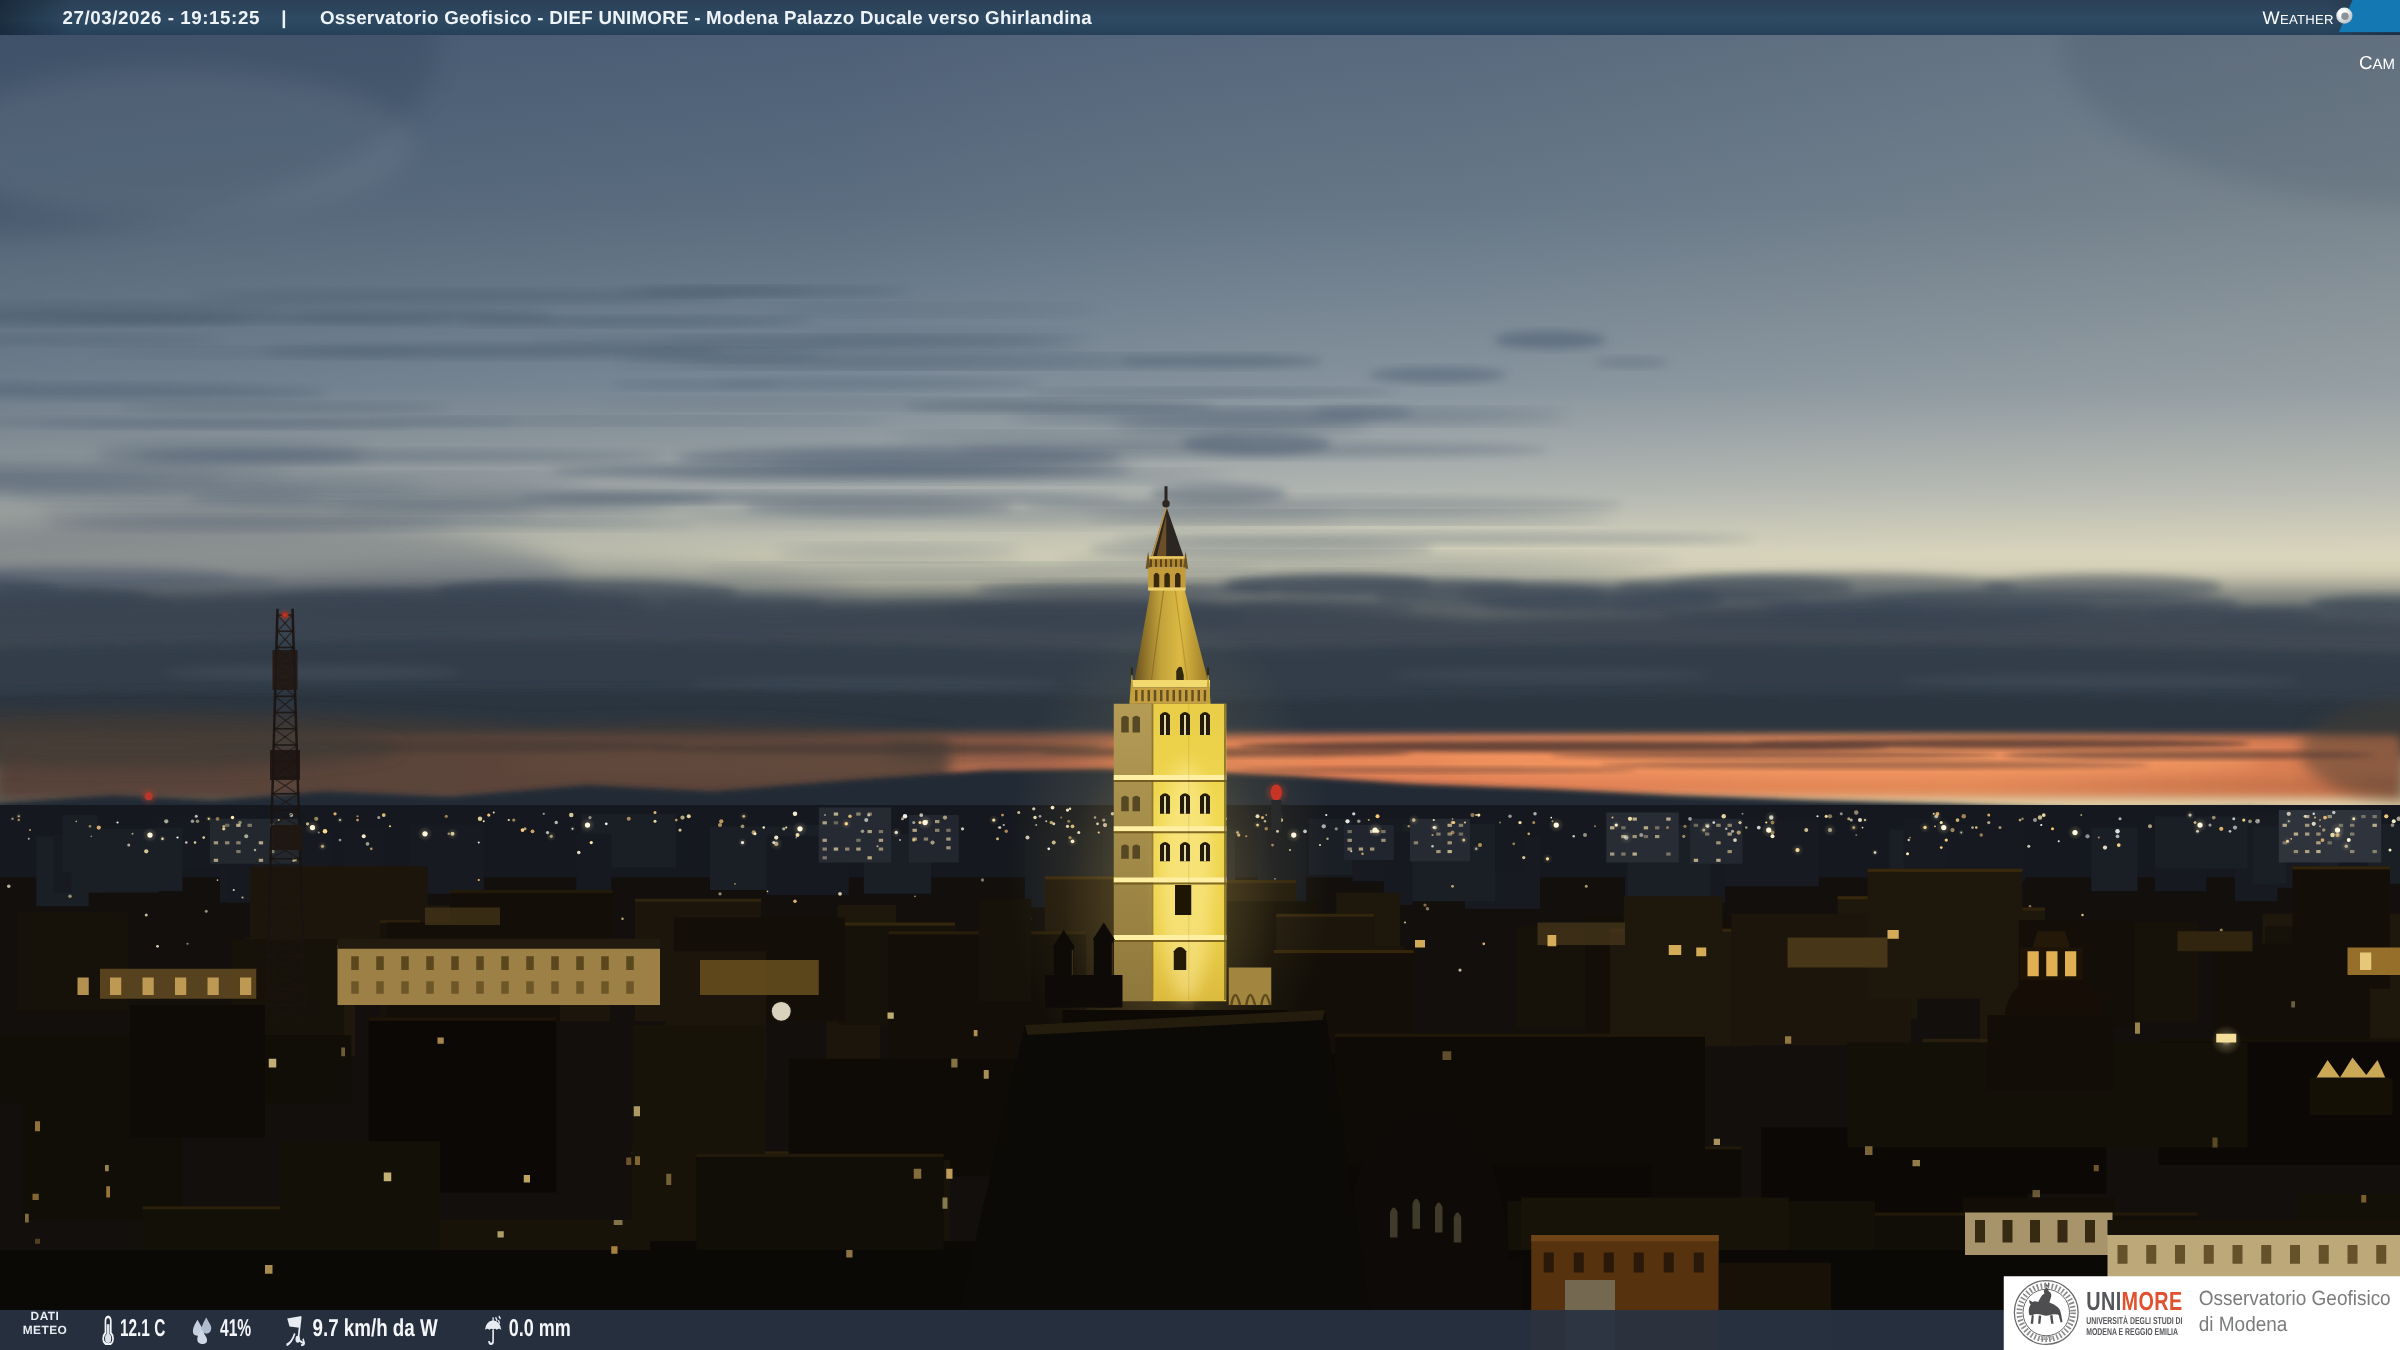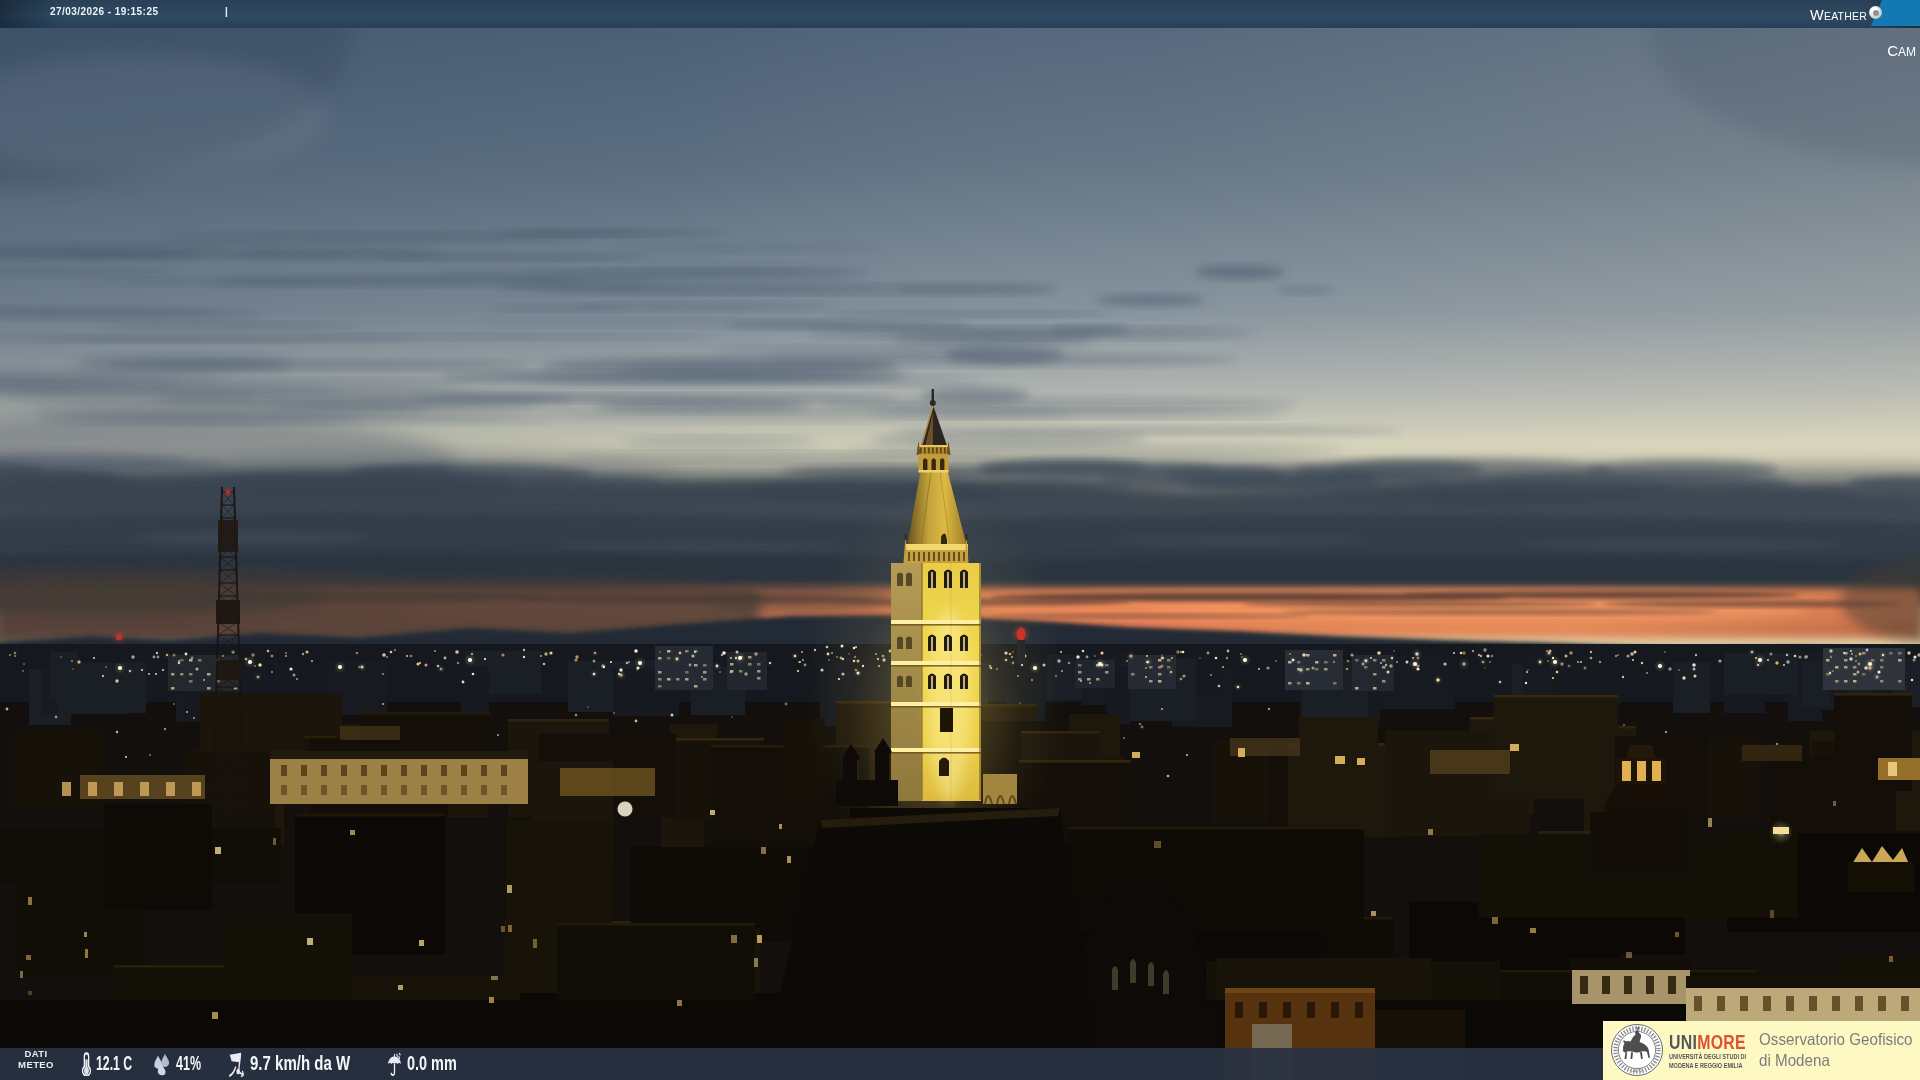--- a/index.html
+++ b/index.html
@@ -1,32 +1,32 @@
 <!DOCTYPE html>
 <html><head><meta charset="utf-8">
 <style>
 html,body{margin:0;padding:0;background:#000;}
 #page{position:relative;width:1920px;height:1080px;overflow:hidden;background:#0b0906;font-family:"Liberation Sans",sans-serif;}
 #scene{position:absolute;left:0;top:0;}
 .topbar{position:absolute;left:0;top:0;width:1920px;height:28px;background:linear-gradient(180deg,#2a4056 0%,#2e4a62 55%,#27405a 100%);}
 .topbar .shade{position:absolute;left:0;top:0;width:100%;height:100%;background:linear-gradient(90deg,rgba(10,20,32,.5) 0,rgba(10,20,32,0) 3%,rgba(10,20,32,0) 97%,rgba(10,20,32,.4) 100%);}
-.tb-text{position:absolute;top:6px;font-size:10px;font-weight:bold;color:#eef3f7;white-space:nowrap;}
+.tb-text{position:absolute;top:6px;font-size:15px;font-weight:bold;color:#eef3f7;white-space:nowrap;}
 .wcam{position:absolute;top:0;right:0;height:28px;}
 .wcam .blue{position:absolute;right:0;top:0;width:49px;height:26px;background:#1478b2;clip-path:polygon(11px 0,49px 0,49px 26px,0 26px);}
 .wcam .wtxt{position:absolute;right:53px;top:7px;color:#fff;font-size:10.5px;letter-spacing:.2px;text-align:right;}
 .wcam .wtxt .big{font-size:14.5px;}
 .wcam .ctxt{position:absolute;right:4px;top:6px;color:#fff;font-size:12px;margin-top:36px;}
 .wcam .ctxt .big{font-size:15px;}
 .lens{position:absolute;right:38px;top:6px;width:13px;height:13px;border-radius:50%;background:radial-gradient(circle at 40% 35%, #ffffff 25%, #cfd6da 55%, #9aa4ab 100%);}
 .lens:after{content:"";position:absolute;left:3.5px;top:3.5px;width:6px;height:6px;border-radius:50%;background:#8b9298;}
 .bottombar{position:absolute;left:0;top:1048px;width:1920px;height:32px;background:rgba(40,50,66,0.94);}
 .bb-label{position:absolute;left:10px;top:1px;width:52px;text-align:center;font-size:9.5px;font-weight:bold;color:#e8edf2;line-height:10.5px;letter-spacing:.4px;}
 .bb-item{position:absolute;top:4px;color:#f4f6f9;font-size:19.5px;font-weight:bold;white-space:nowrap;transform-origin:0 0;}
 .bb-icon{position:absolute;top:4px;}
-.logobox{position:absolute;left:1603px;top:1021px;width:317px;height:59px;background:#fef9c3;}
+.logobox{position:absolute;left:1603px;top:1021px;width:317px;height:59px;background:#ffffff;}
 .lb-seal{position:absolute;left:7px;top:2px;}
 .lb-unimore{position:absolute;left:66px;top:9px;font-size:21px;font-weight:bold;letter-spacing:.4px;color:#55565a;transform:scaleX(0.755);transform-origin:0 0;white-space:nowrap;}
 .lb-unimore .more{color:#e0512f;}
 .lb-sub{position:absolute;left:66px;top:32px;font-size:8px;font-weight:bold;color:#55565a;line-height:8.6px;transform:scaleX(0.69);transform-origin:0 0;white-space:nowrap;}
 .lb-oss{position:absolute;left:156px;top:8px;font-size:16.5px;color:#7b7c7e;line-height:21px;transform:scaleX(0.92);transform-origin:0 0;white-space:nowrap;}
 </style></head>
 <body>
 <div id="page">
 <div id="scene"><svg width="1920" height="1080" viewBox="0 0 1920 1080" xmlns="http://www.w3.org/2000/svg">
 <defs>
@@ -1342,20 +1342,21 @@
         <rect x="980" y="826" width="8" height="11" fill="#2a2210"></rect>
         <rect x="1000" y="826" width="8" height="11" fill="#2a2210"></rect>
         <rect x="850" y="808" width="180" height="11" fill="#0d0a06"></rect>
         <path d="M760,1080 L820,820 L1060,808 L1100,1080 Z" fill="#0c0a06"></path>
         <path d="M820,820 L1060,808 L1058,816 L822,828 Z" fill="#3c2d13" opacity="0.5"></path>
       </svg></div>
 <div class="topbar">
       <div class="shade"></div>
  <div class="tb-text" style="left:50px;letter-spacing:.45px;">27/03/2026 - 19:15:25</div>
  <div class="tb-text" style="left:225px;">|</div>
+ <div class="tb-text" style="left:256px;letter-spacing:.2px;">Osservatorio Geofisico - DIEF UNIMORE - Modena Palazzo Ducale verso Ghirlandina</div>
  <div class="wcam">
         <div class="blue"></div>
         <div class="wtxt"><span class="big">W</span>EATHER</div>
         <div class="lens"></div>
         <div class="ctxt"><span class="big">C</span>AM</div>
       </div>
 </div>
 <div class="bottombar">
  <div class="bb-label">DATI<br>METEO</div>
  <div class="bb-icon" style="left:81px;"><svg width="11" height="24" viewBox="0 0 18 26" preserveAspectRatio="none">

